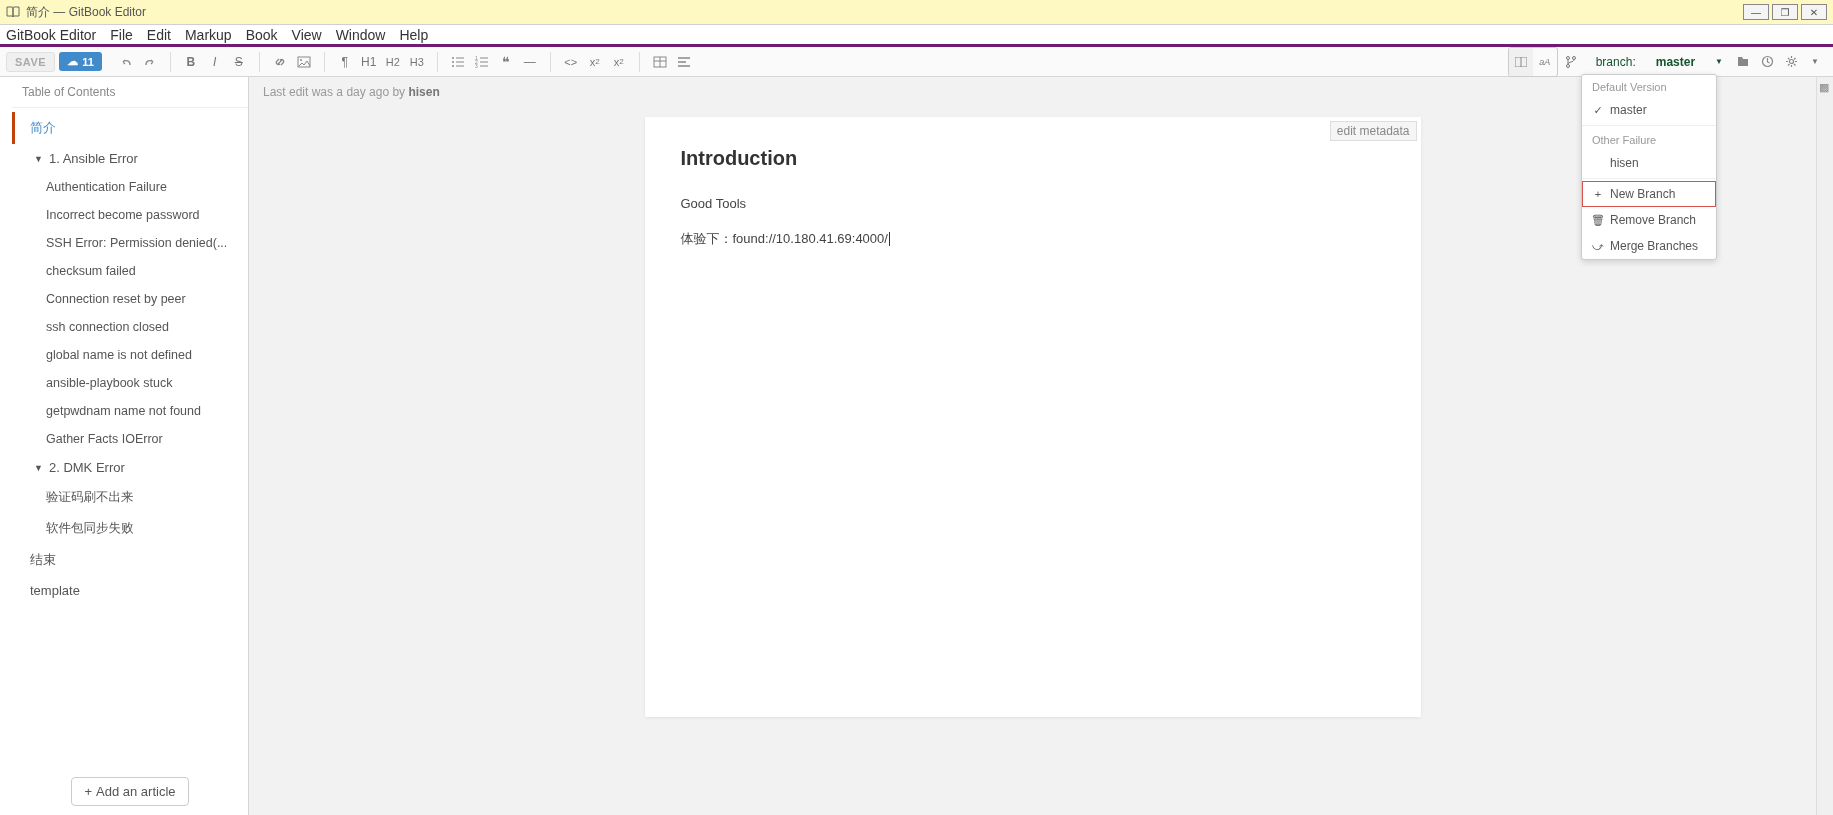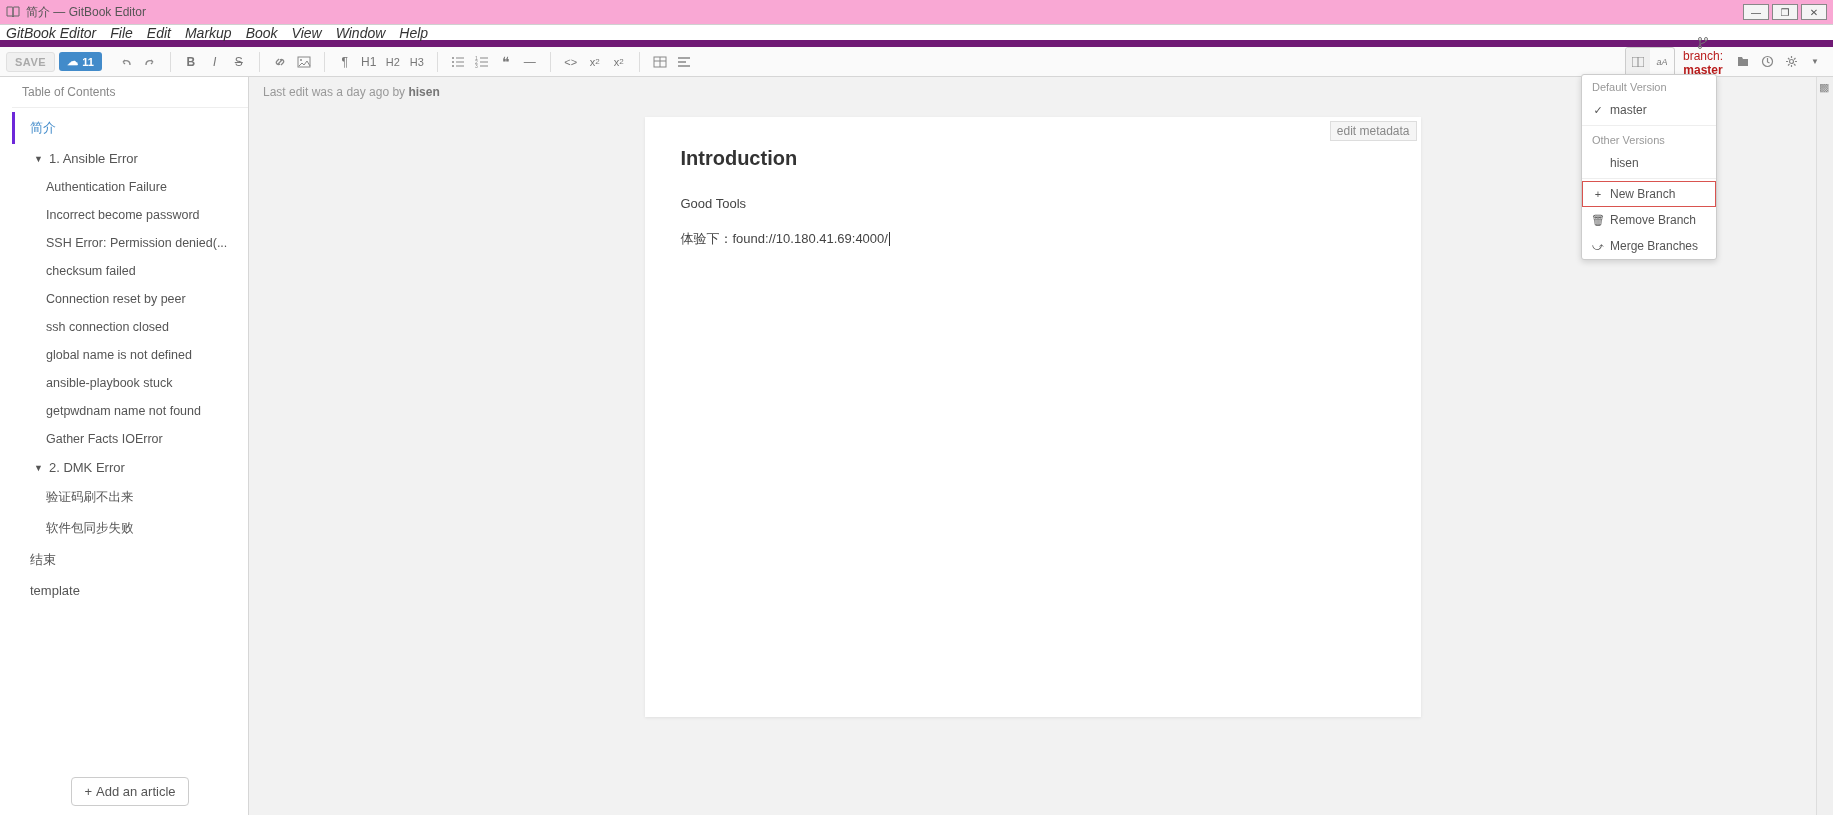--- a/index.html
+++ b/index.html
@@ -1,40 +1,40 @@
 <!DOCTYPE html>
 <html><head>
 <meta charset="utf-8">
 <style>
 * { box-sizing: border-box; margin: 0; padding: 0; }
 body { font-family: "Segoe UI", Arial, sans-serif; font-size: 13px; color: #333; background: #fff; overflow: hidden; }
-.titlebar { height: 22px; background: #f9a8d4; border-bottom: 1px solid #d0d0d0; display: flex; align-items: center; padding: 12px 6px; font-size: 12px; color: #555; }
+.titlebar { height: 22px; background: #fef9c3; border-bottom: 1px solid #d0d0d0; display: flex; align-items: center; padding: 12px 6px; font-size: 12px; color: #555; }
 .titlebar .book-icon { margin-right: 6px; font-size: 13px; }
 .titlebar .title-text { flex: 1; }
 .titlebar .win-btn { width: 26px; height: 16px; border: 1px solid #888; margin-left: 3px; display: flex; align-items: center; justify-content: center; font-size: 10px; color: #555; cursor: pointer; background: #f4f4f4; }
-.menubar { height: 22px; background: #fff; display: flex; align-items: center; padding: 0 6px; font-size: 14px; color: #333; border-bottom: 7px solid #701a75; font-style: italic; }
+.menubar { height: 22px; background: #fff; display: flex; align-items: center; padding: 0 6px; font-size: 14px; color: #333; border-bottom: 3px solid #701a75; }
 .menubar .app-name { font-weight: 400; margin-right: 14px; }
 .menubar .menu-item { margin-right: 14px; cursor: pointer; }
 .toolbar { height: 30px; background: #fafafa; border-bottom: 1px solid #d6d6d6; display: flex; align-items: center; padding: 0 6px; }
 .toolbar .group { display: flex; align-items: center; }
 .toolbar .sep { width: 1px; height: 20px; background: #ddd; margin: 0 8px; }
 .toolbar .btn { min-width: 24px; height: 22px; display: flex; align-items: center; justify-content: center; color: #777; font-size: 12px; cursor: pointer; padding: 0 4px; border-radius: 3px; }
 .toolbar .save-btn { color: #aaa; font-weight: 600; letter-spacing: 0.5px; padding: 3px 8px; background: #f0f0f0; border: 1px solid #e0e0e0; border-radius: 3px; font-size: 11px; }
 .toolbar .cloud-btn { background: #428bca; color: #fff; padding: 3px 8px; font-weight: 600; border-radius: 3px; margin-left: 4px; font-size: 11px; display: flex; align-items: center; gap: 4px; }
 .toolbar .spacer { flex: 1; }
-.toolbar .branch-btn { font-size: 12px; color: #b91c1c; padding: 3px 8px; cursor: pointer; display: flex; align-items: center; gap: 0; flex-direction: column; }
+.toolbar .branch-btn { font-size: 12px; color: #14532d; padding: 3px 8px; cursor: pointer; display: flex; align-items: center; gap: 20px; }
 .toolbar .view-toggle { display: flex; border: 1px solid #ccc; border-radius: 3px; overflow: hidden; }
 .toolbar .view-toggle .vt { width: 24px; height: 28px; display: flex; align-items: center; justify-content: center; font-size: 11px; color: #777; cursor: pointer; font-style: italic; }
 .toolbar .view-toggle .vt.active { background: #f0f0f0; }
 .main { display: flex; height: calc(100vh - 74px); }
 .sidebar { width: 237px; border-right: 1px solid #d6d6d6; background: #fff; display: flex; flex-direction: column; margin-left: 12px; }
 .sidebar .toc-header { font-size: 12px; color: #888; padding: 8px 10px; border-bottom: 1px solid #eee; }
 .sidebar .toc { flex: 1; overflow-y: auto; padding-top: 4px; }
 .sidebar .toc-item { padding: 7px 10px 7px 18px; font-size: 13px; color: #555; cursor: pointer; white-space: nowrap; overflow: hidden; text-overflow: ellipsis; }
-.sidebar .toc-item.active { border-left: 3px solid #6d28d9; color: #428bca; padding-left: 15px; }
+.sidebar .toc-item.active { border-left: 3px solid #c2410c; color: #428bca; padding-left: 15px; }
 .sidebar .toc-item.level-1 { padding-left: 22px; display: flex; align-items: center; gap: 6px; }
 .sidebar .toc-item.level-2 { padding-left: 34px; font-size: 12.5px; }
 .sidebar .toc-item .caret { font-size: 9px; color: #555; }
 .sidebar .add-article { margin: 12px auto; padding: 6px 12px; border: 1px solid #ccc; border-radius: 4px; font-size: 13px; color: #555; background: #fff; cursor: pointer; display: flex; align-items: center; gap: 4px; }
 .content { flex: 1; background: #f2f2f2; position: relative; overflow: auto; }
 .content .status-bar { font-size: 12px; color: #999; padding: 8px 14px; }
 .content .status-bar b { color: #777; font-weight: 600; }
 .content .page { width: 776px; min-height: 600px; background: #fff; margin: 10px auto 40px; padding: 30px 36px; position: relative; box-shadow: 0 1px 3px rgba(0,0,0,0.08); }
 .content .page .edit-meta { position: absolute; top: 4px; right: 4px; font-size: 12px; color: #888; background: #f5f5f5; border: 1px solid #ddd; padding: 2px 6px; cursor: pointer; }
 .content .page h1 { font-size: 20px; font-weight: 700; color: #333; margin-bottom: 24px; }
@@ -266,21 +266,21 @@
   </div>
 </div>
 
 <div class="dropdown">
   <div class="dd-header">Default Version</div>
   <div class="dd-item">
     <span class="dd-icon">✓</span>
     <span>master</span>
   </div>
   <div class="dd-divider"></div>
-  <div class="dd-header">Other Versions</div>
+  <div class="dd-header">Other Failure</div>
   <div class="dd-item">
     <span class="dd-icon"></span>
     <span>hisen</span>
   </div>
   <div class="dd-divider"></div>
   <div class="dd-item highlighted">
     <span class="dd-icon">+</span>
     <span>New Branch</span>
   </div>
   <div class="dd-item">

